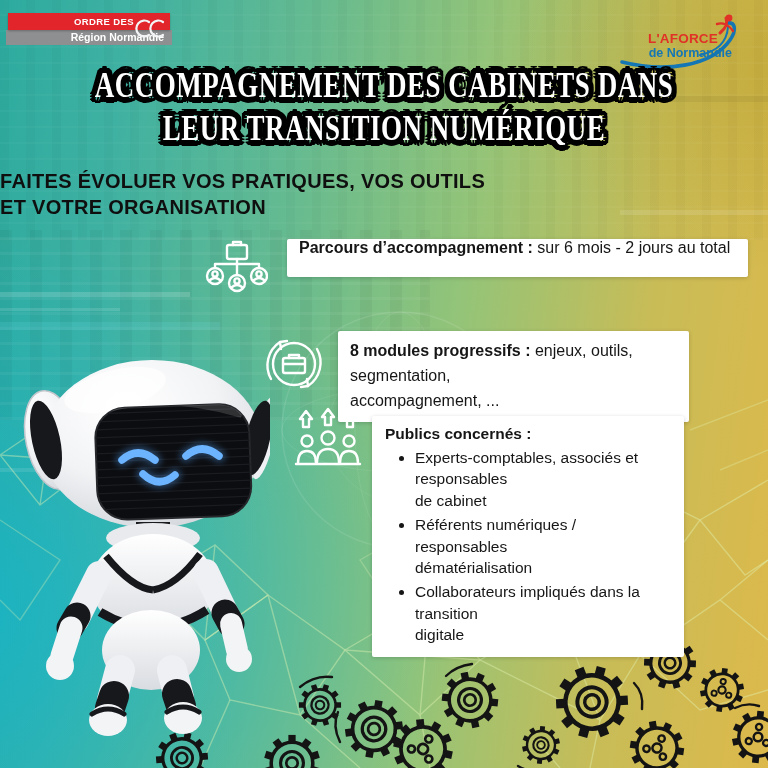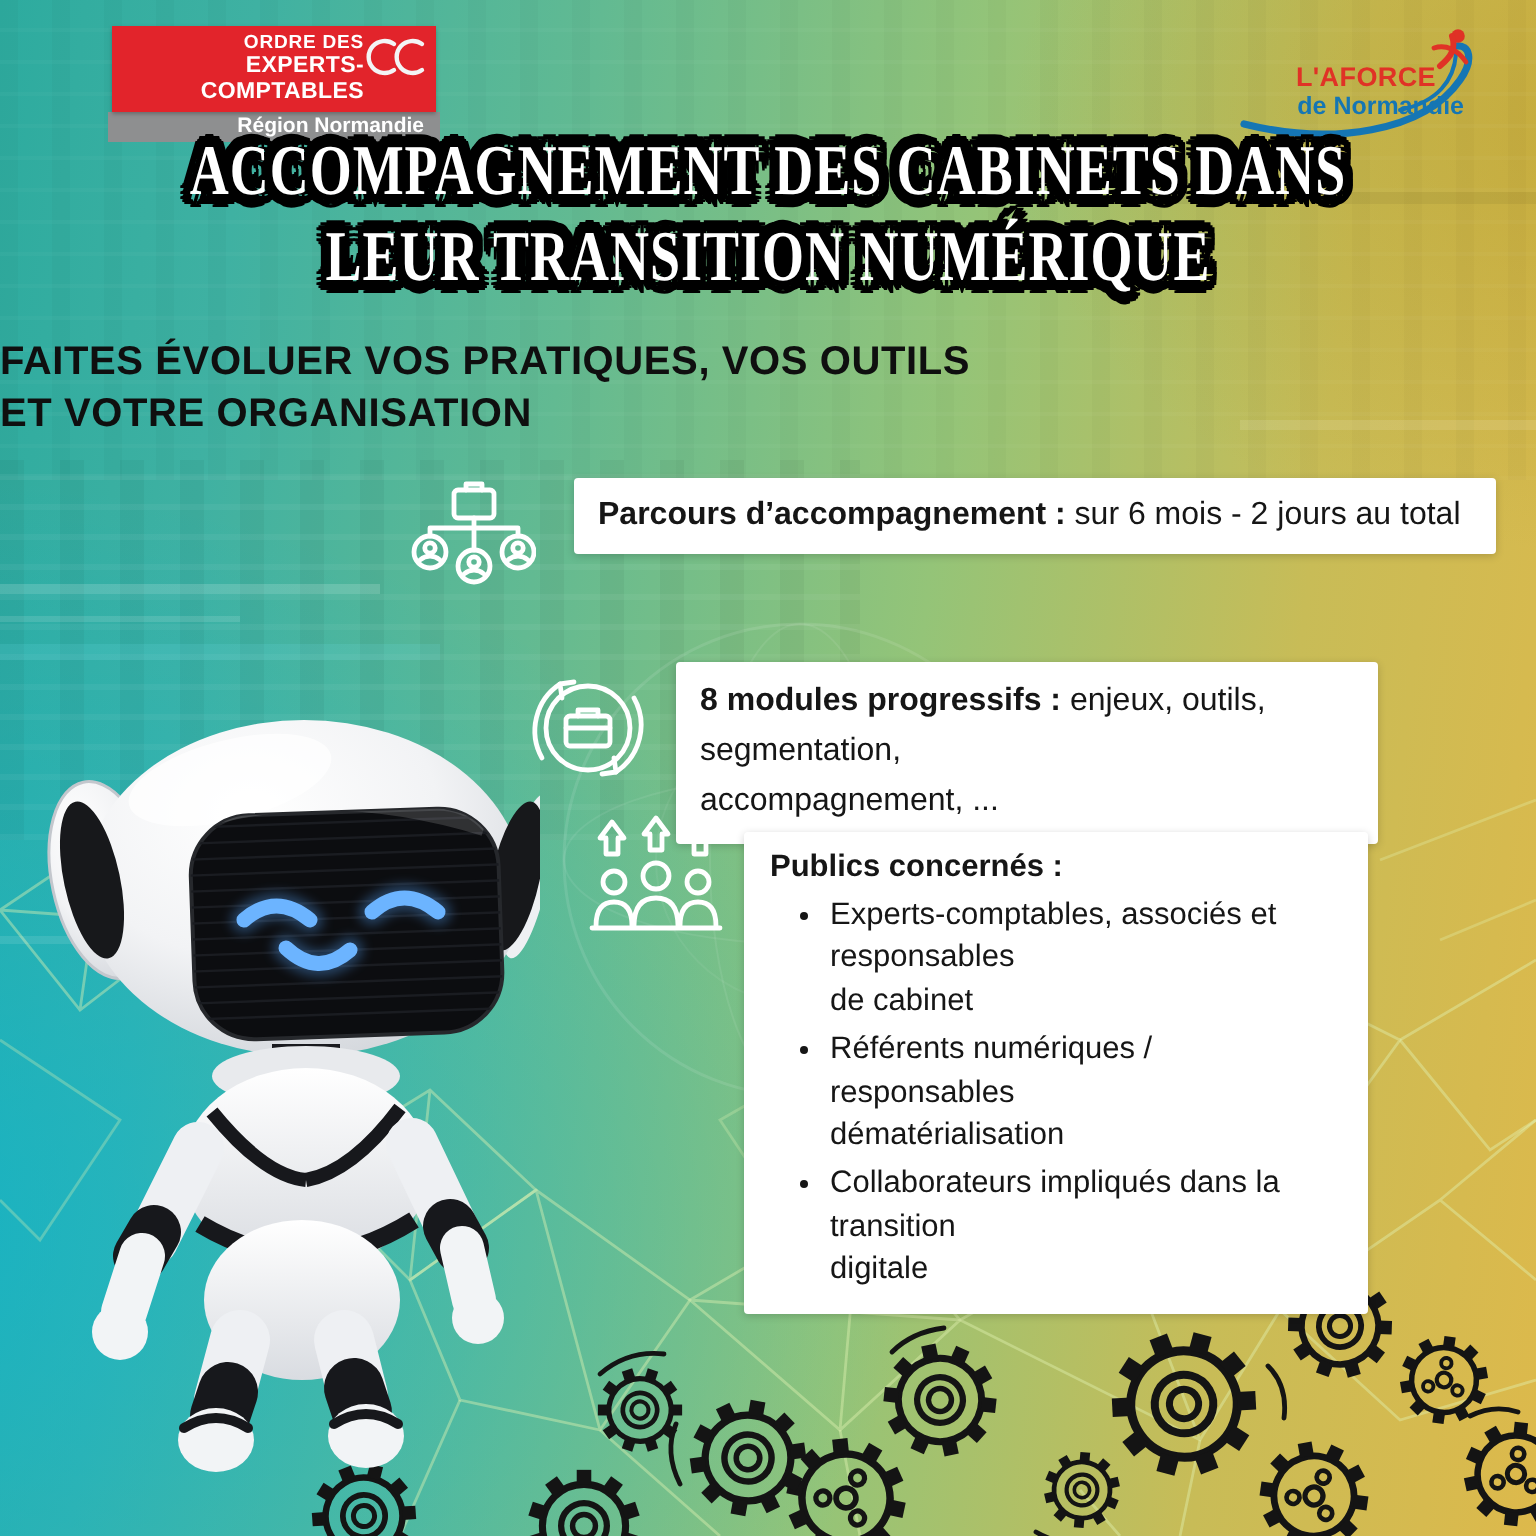--- a/index.html
+++ b/index.html
@@ -11,42 +11,42 @@
       linear-gradient(97deg,#2dab9f 0%,#3fb1a2 15%,#62ba92 35%,#94c478 58%,#c8bc57 80%,#ddb94b 100%);}
   .tex{position:absolute;pointer-events:none;}
   .tex-a{left:0;top:0;width:768px;height:240px;opacity:.5;
     background:repeating-linear-gradient(0deg,rgba(255,255,255,.05) 0 2px,transparent 2px 16px),
                repeating-linear-gradient(90deg,rgba(0,0,0,.04) 0 9px,transparent 9px 26px);}
   .tex-b{left:0;top:230px;width:430px;height:190px;opacity:.8;
     background:repeating-linear-gradient(0deg,rgba(255,255,255,.06) 0 3px,transparent 3px 15px),
                repeating-linear-gradient(90deg,rgba(0,0,0,.05) 0 12px,transparent 12px 30px);}
   svg.decor,svg.gears,svg.robot{position:absolute;left:0;top:0;}
   
-  .oec{position:absolute;left:8px;top:13px;width:162px;margin-left:48px;}
+  .oec{position:absolute;left:8px;top:13px;width:162px;}
   .oec-red{position:relative;background:#e2242b;color:#fff;text-align:right;padding:3px 36px 3px 8px;box-shadow:0 1px 2px rgba(0,0,0,.25);}
   .oec-red .l1{display:block;font-size:9.5px;font-weight:bold;letter-spacing:.4px;line-height:11px;}
   .oec-red .l2{display:block;font-size:11.5px;font-weight:bold;letter-spacing:.2px;line-height:13px;}
   .oec-mono{position:absolute;right:3px;top:3px;}
   .oec-gray{background:#8e8f90;color:#fff;font-size:10.5px;font-weight:bold;text-align:right;padding:1px 8px 2px;margin:0 -2px;}
   .aforce{position:absolute;right:20px;top:10px;width:132px;height:66px;}
   .af-name{position:absolute;right:30px;top:21px;color:#e03226;font-weight:bold;font-size:13.5px;letter-spacing:.2px;}
   .af-region{position:absolute;right:16px;top:36px;color:#1576b4;font-weight:bold;font-size:12.5px;}
   
   .title{position:absolute;top:66px;left:0;right:0;text-align:center;color:#fff;z-index:5;}
   .title .tl{font-size:27px;font-weight:800;letter-spacing:.5px;line-height:33px;transform:scaleY(1.32);transform-origin:50% 20%;
     text-shadow:5px 0 0 #000,-5px 0 0 #000,0 5px 0 #000,0 -5px 0 #000,
       4px 3px 0 #000,-4px 3px 0 #000,4px -3px 0 #000,-4px -3px 0 #000,
       3px 4px 0 #000,-3px 4px 0 #000,3px -4px 0 #000,-3px -4px 0 #000,
       5px 2px 0 #000,-5px 2px 0 #000,5px -2px 0 #000,-5px -2px 0 #000;}
   .title .tl+.tl{margin-top:10px;}
   .subtitle{position:absolute;top:168px;left:0;right:0;text-align:left;font-size:20px;font-weight:700;letter-spacing:.3px;color:#0f0f0f;line-height:26px;z-index:5;}
   
   .fbox{position:absolute;background:#fff;border-radius:2px;box-shadow:0 1px 4px rgba(0,0,0,.18);color:#161616;z-index:6;}
   .fbox p{margin:0;}
-  .box1{left:287px;top:239px;width:461px;height:38px;display:flex;align-items:center;padding:0 12px;box-sizing:border-box;font-size:16px;}
+  .box1{left:287px;top:239px;width:461px;height:38px;display:flex;align-items:flex-start;padding:0 12px;box-sizing:border-box;font-size:16px;}
   .box2{left:338px;top:331px;width:351px;padding:8px 12px 9px;box-sizing:border-box;font-size:16px;line-height:1.55;}
   .box3{left:372px;top:416px;width:312px;padding:9px 13px 12px;box-sizing:border-box;font-size:15.5px;}
   .fbox b{font-weight:800;}
   .box3 .bullets{margin:4px 0 0;padding-left:30px;}
   .box3 li{margin-top:3px;line-height:1.38;}
   .ficon{position:absolute;z-index:6;}
   .icon-stroke{stroke:#fff;stroke-width:2.4;fill:none;stroke-linecap:round;stroke-linejoin:round;}
 </style>
 </head>
 <body>
@@ -237,21 +237,20 @@
       <line x1="152" y1="318" x2="159" y2="346" stroke="#eef0f3" stroke-width="30"></line>
       <line x1="157" y1="342" x2="161" y2="354" stroke="#17181c" stroke-width="30"></line>
       <ellipse cx="163" cy="366" rx="19" ry="16" fill="#f2f4f6"></ellipse>
       <path d="M147 360 Q163 350 179 360" stroke="#17181c" stroke-width="5" fill="none"></path>
     </g>
   </svg>
 
   <div class="oec">
     <div class="oec-red">
       <span class="l1">ORDRE DES</span>
-      <span class="l2">EXPERTS-COMPTABLES</span>
       <svg class="oec-mono" width="32" height="24" viewBox="0 0 32 24">
         <g stroke="#f3f4f5" stroke-width="2.2" fill="none" stroke-linecap="round">
           <path d="M14 6 A 8 8 0 1 0 14 19"></path>
           <path d="M28 6 A 8 8 0 1 0 28 19"></path>
         </g>
       </svg>
     </div>
     <div class="oec-gray">Région Normandie</div>
   </div>
 

